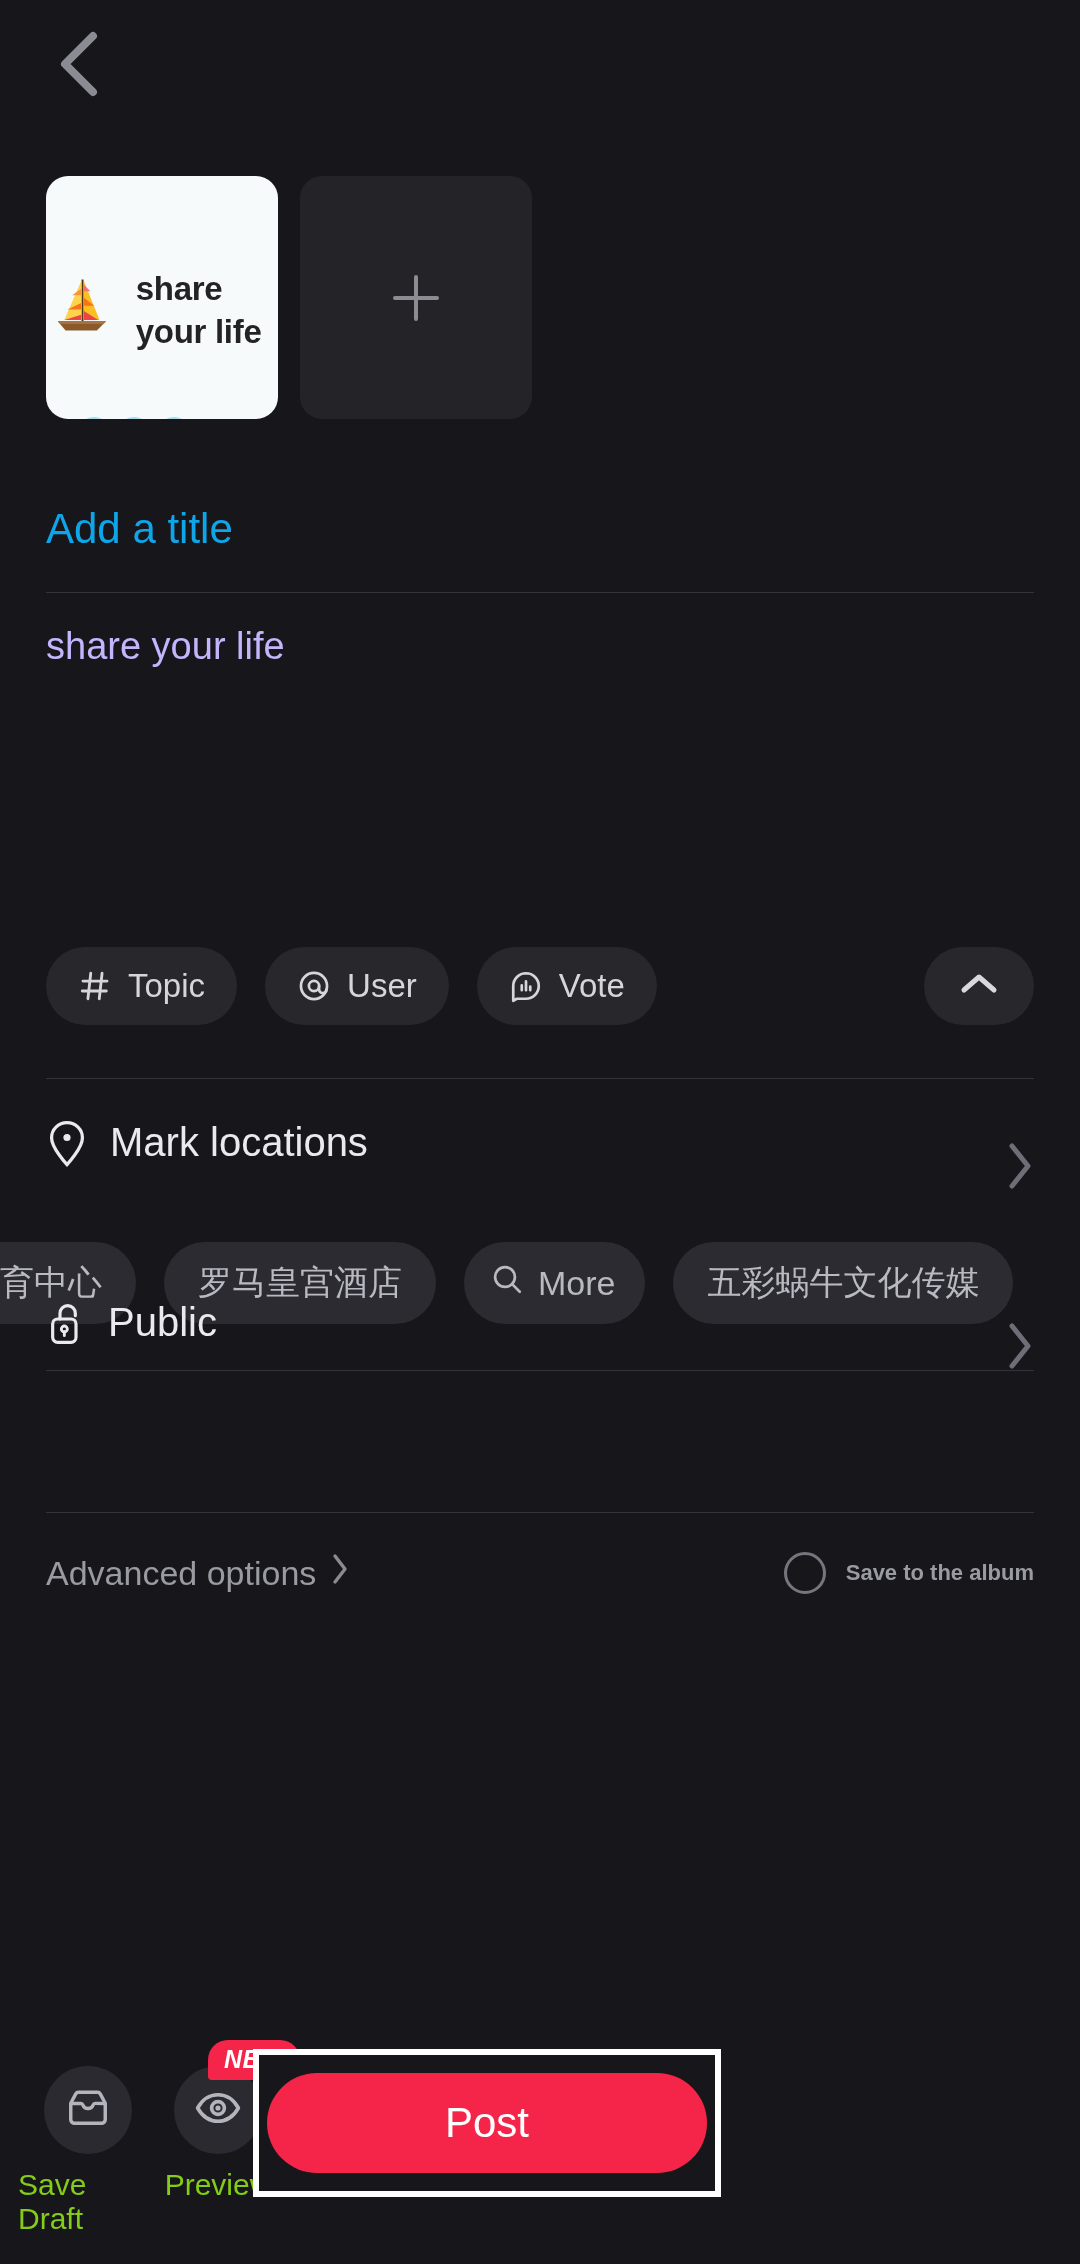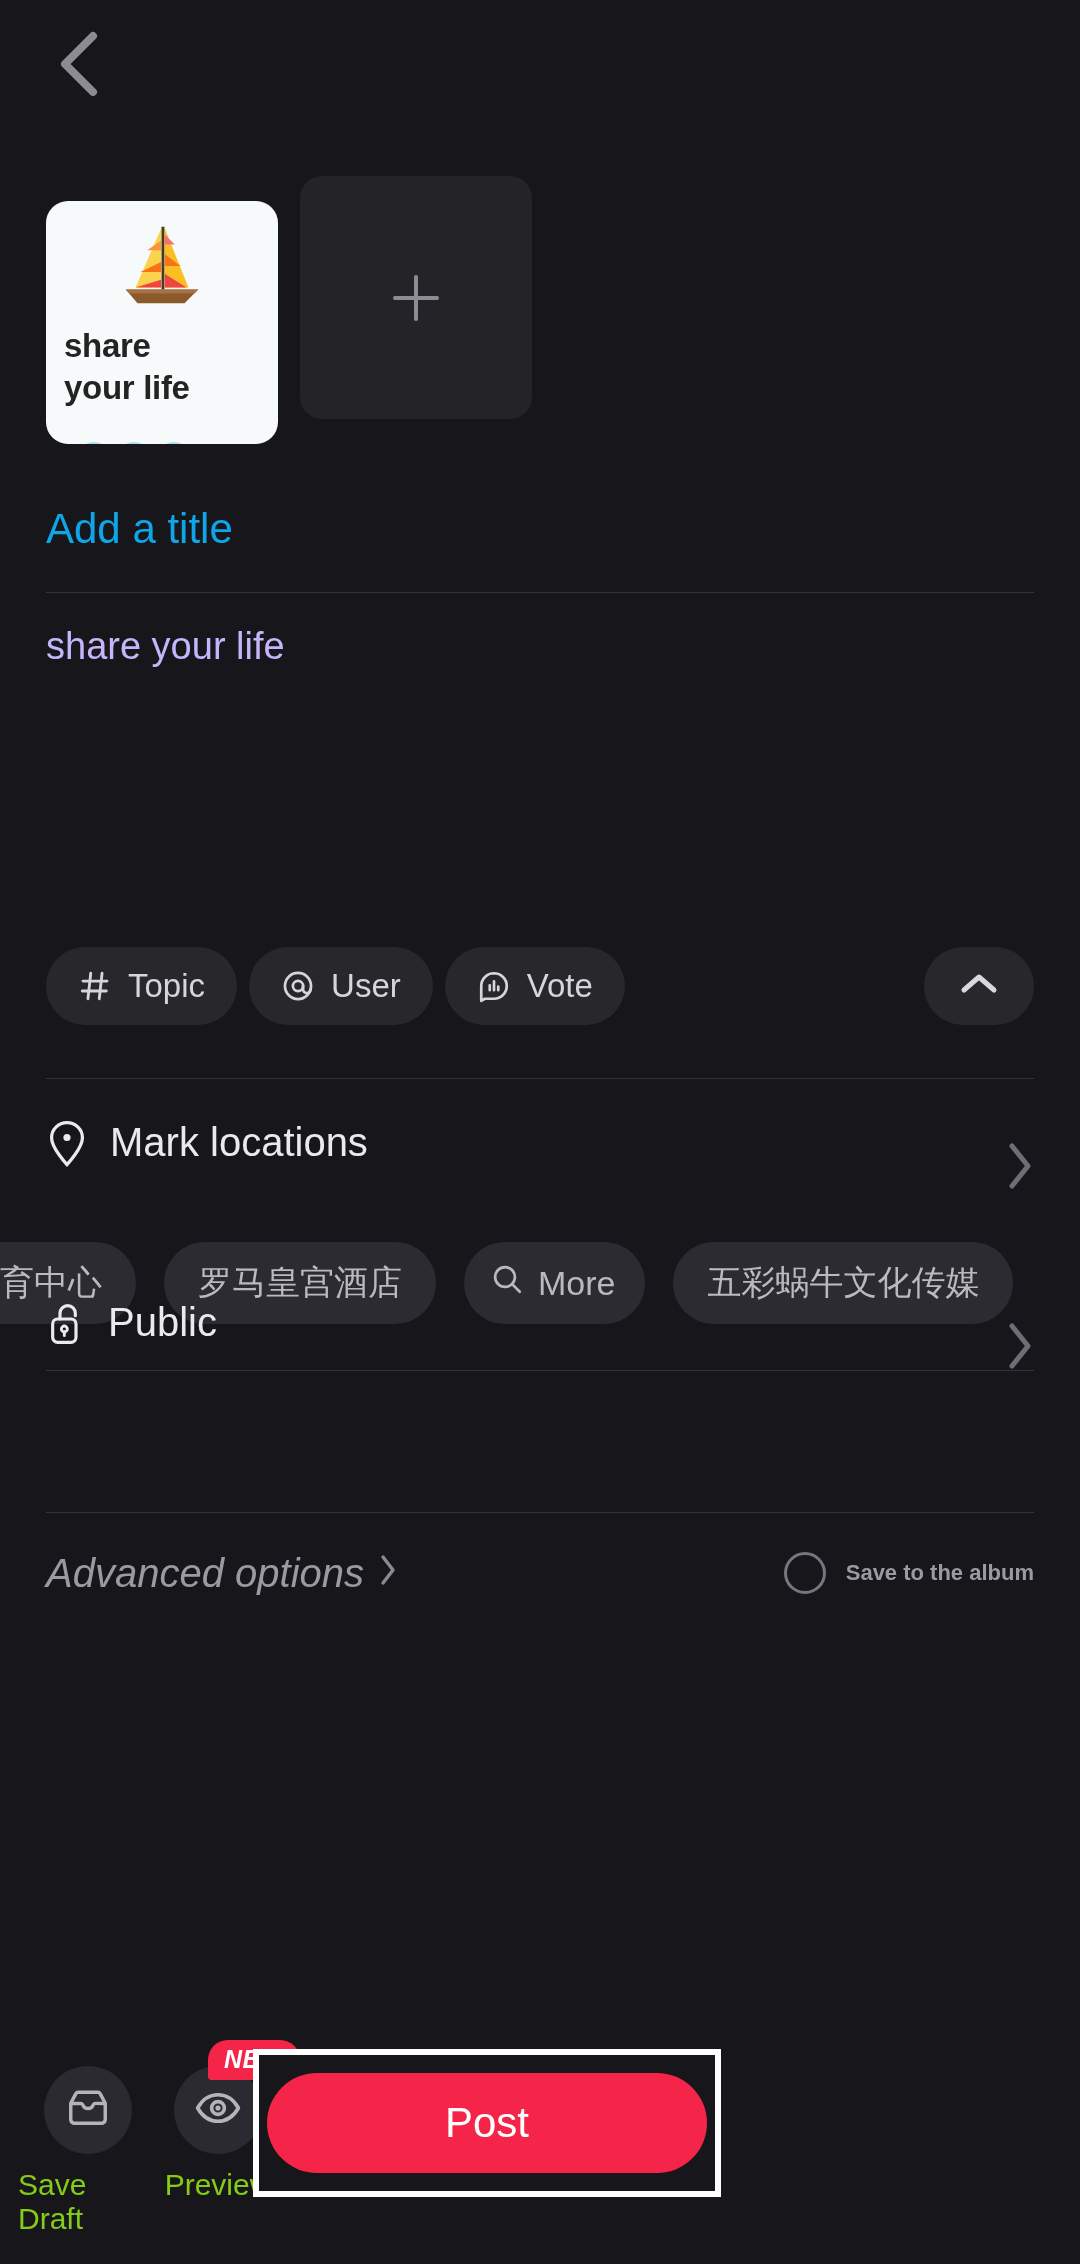--- a/index.html
+++ b/index.html
@@ -26,23 +26,22 @@
   
   .media-row {
     position:absolute; left:46px; top:176px;
     display:flex; gap:22px;
   }
   .media-tile {
     width:232px; height:243px;
     border-radius:22px;
     background:#f7fafa;
     position:relative; overflow:hidden;
-    display:flex; flex-direction:column; align-items:center;
+    display:flex; align-items:center;
     padding-top:18px;
-    margin-top:25px;
   }
   .boat { width:108px; height:98px; display:block; }
   .tile-text {
     color:#232323; font-weight:700; font-size:33px;
     line-height:1.28; text-align:left; width:100%;
     padding-left:18px; margin-top:8px; letter-spacing:-.3px;
   }
   .tile-line1 { position:relative; display:inline-block; }
   .squiggle { position:absolute; left:-2px; bottom:-9px; width:150px; height:12px; }
   .add-tile {
@@ -72,21 +71,21 @@
   .d5 { top:1512px; }
 
   .caption {
     position:absolute; left:46px; top:620px; width:988px;
     font-size:38px; color:#c4b5fd; line-height:1.4;
   }
 
   
   .chip-row {
     position:absolute; left:46px; top:947px;
-    display:flex; gap:12px; align-items:center;
+    display:flex; gap:28px; align-items:center;
   }
   .chip {
     height:78px; border-radius:39px;
     background:#27272c;
     display:flex; align-items:center; gap:16px;
     padding:0 32px;
     font-size:33px; color:#d5d5db;
   }
   .chip svg { display:block; flex:0 0 auto; }
   .collapse-btn {
@@ -118,21 +117,21 @@
     white-space:nowrap; flex:0 0 auto;
   }
   .loc-chip.first { margin-left:-68px; }
   .loc-chip.more { padding:0 30px 0 26px; }
 
   
   .adv-row {
     position:absolute; left:46px; top:1530px; width:988px; height:86px;
     display:flex; align-items:center; justify-content:space-between;
   }
-  .adv-left { display:flex; align-items:center; gap:14px; font-size:40px; color:#9a9aa2;font-style:italic; }
+  .adv-left { display:flex; align-items:center; gap:14px; font-size:34px; color:#9a9aa2; }
   .adv-right { display:flex; align-items:center; gap:20px; font-size:22px; color:#9a9aa2;font-weight:bold; }
   .radio {
     width:42px; height:42px; border-radius:50%;
     border:3px solid #76767e; flex:0 0 auto;
   }
 
   
   .bottom-bar {
     position:absolute; left:0; bottom:0; width:1080px; height:246px;
   }

